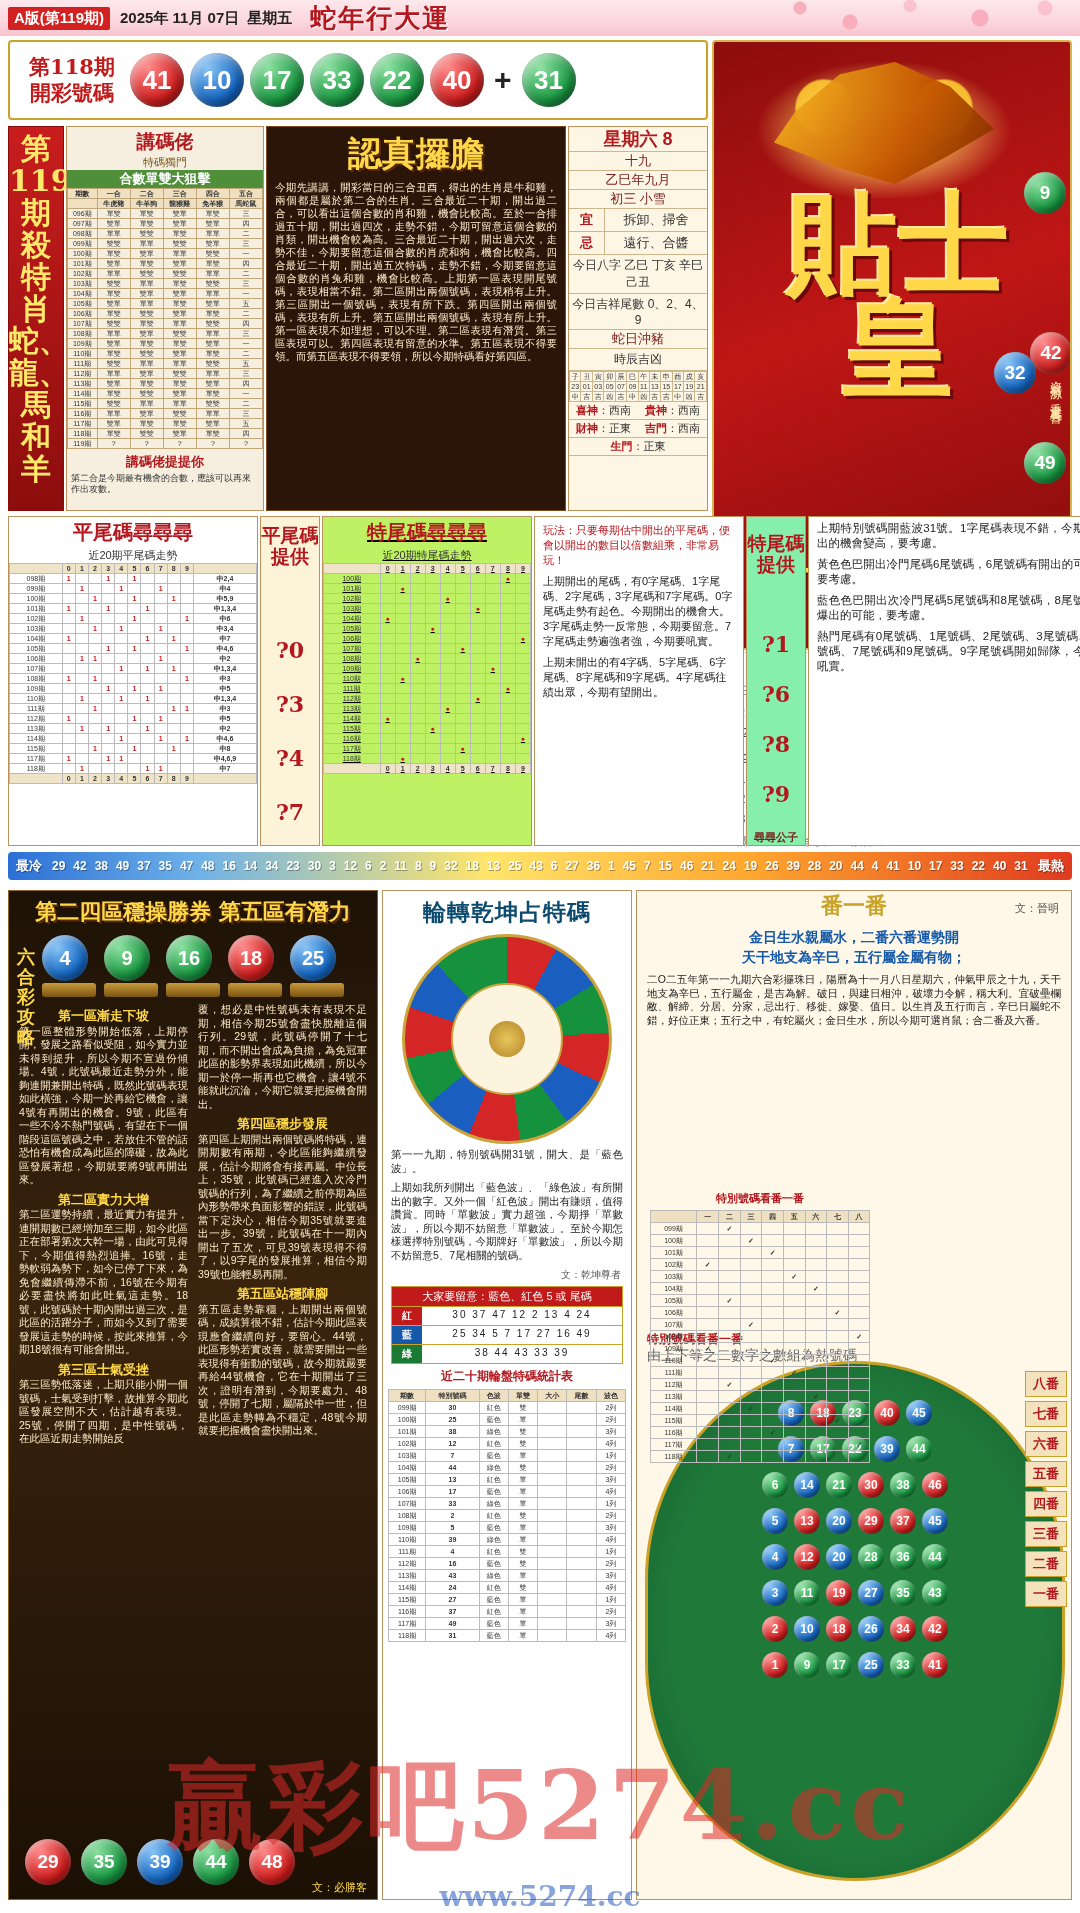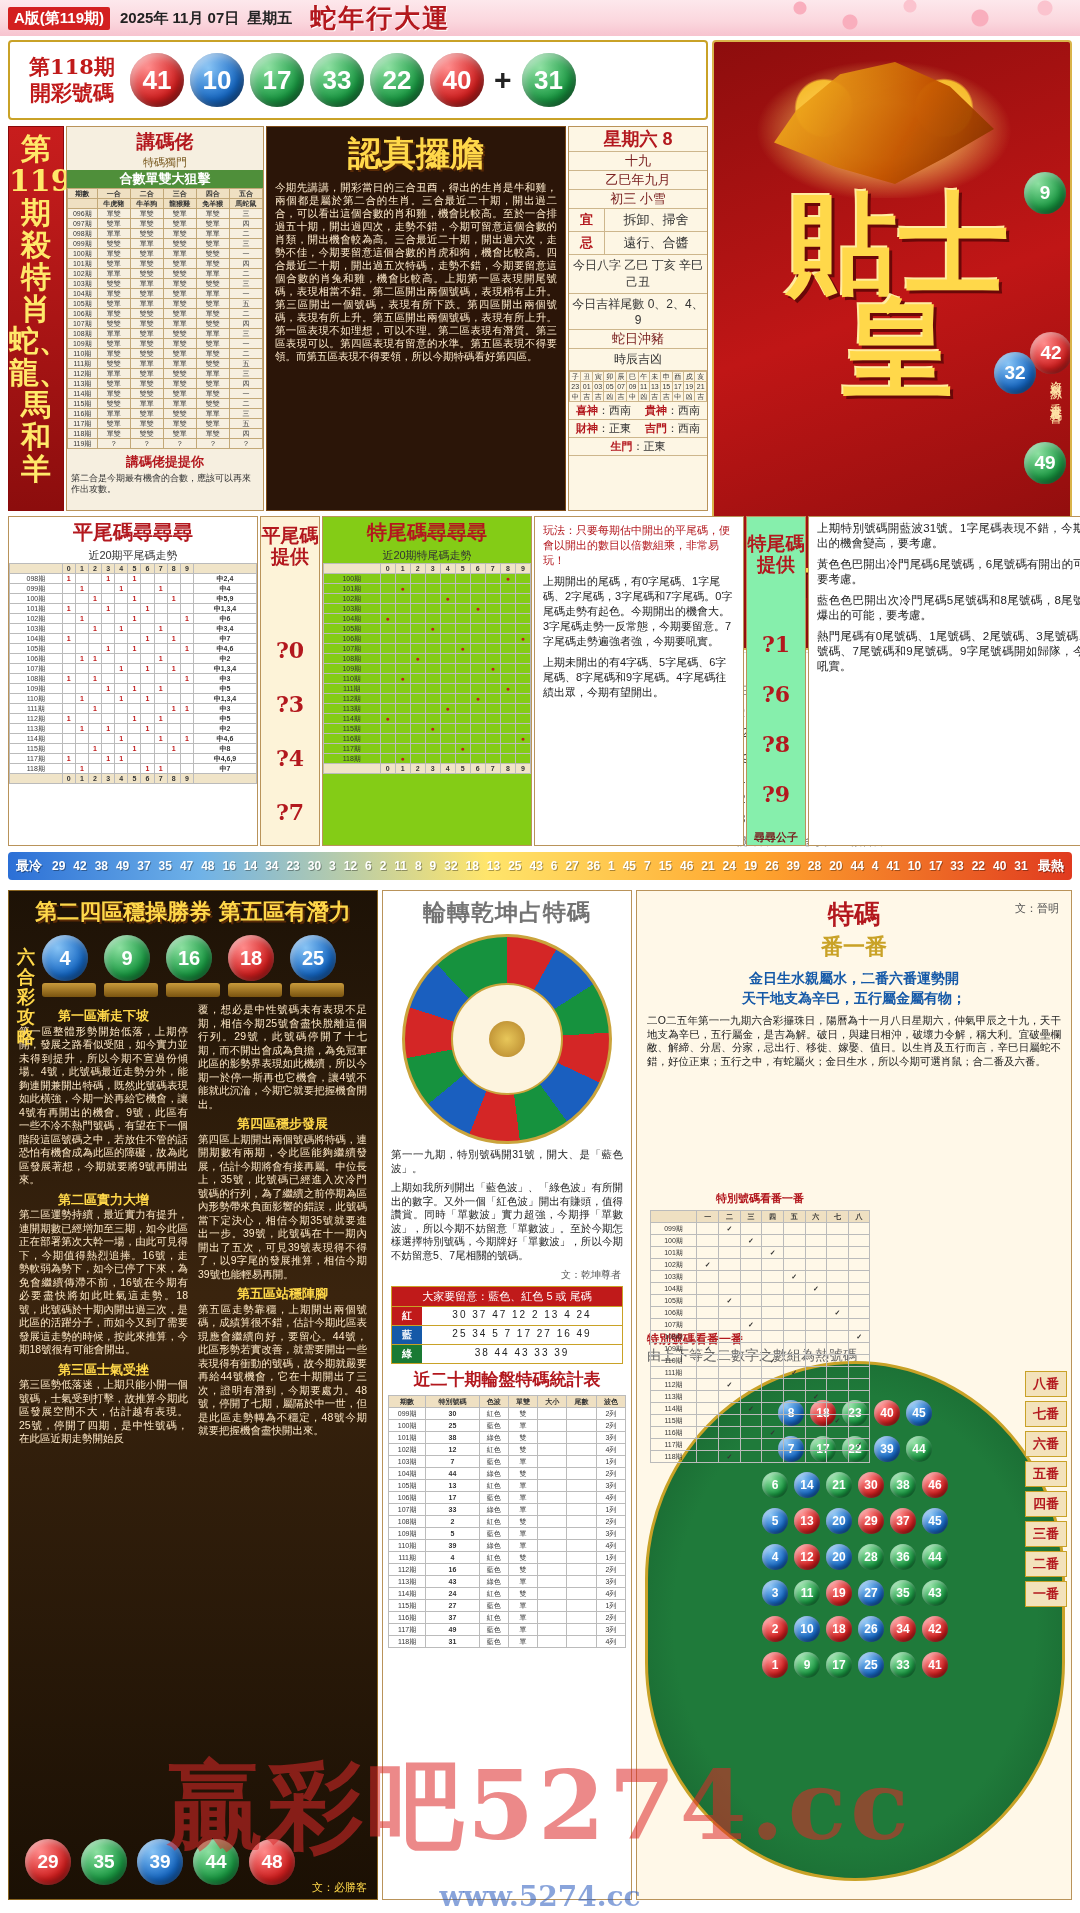--- a/index.html
+++ b/index.html
@@ -164,21 +164,21 @@
   .lucky .c { flex:1; text-align:center; padding:1px 0; color:#333;}
   .lucky .c b { color:#b3181e;}
 
   
   .panelD { position:absolute; left:8px; top:516px; width:250px; height:330px;
      background:#fff; border:1px solid #b9935a; overflow:hidden;}
   .panelE { position:absolute; left:260px; top:516px; width:60px; height:330px;
      background:#fdf3d8; border:1px solid #b9935a; color:#b3181e; font-weight:bold;
      font-size:19px; text-align:center; line-height:21px; padding-top:8px; font-family:"DejaVu Serif",serif;}
   .panelF { position:absolute; left:322px; top:516px; width:210px; height:330px;
-     background:#84cc16; border:1px solid #b9935a; overflow:hidden; }
+     background:#bef264; border:1px solid #b9935a; overflow:hidden;text-decoration:underline; }
   .panelG { position:absolute; left:534px; top:516px; width:210px; height:330px;
      background:#fff; border:1px solid #b9935a; overflow:hidden;}
   .panelH { position:absolute; left:746px; top:516px; width:60px; height:330px;
      background:#86efac; border:1px solid #b9935a; color:#b3181e; font-weight:bold;
      font-size:19px; text-align:center; line-height:21px; padding-top:16px; font-family:"DejaVu Serif",serif;}
   .panelI { position:absolute; left:808px; top:516px; width:309px; height:330px;
      background:#fff; border:1px solid #b9935a; padding:4px 8px; overflow:hidden;}
   .hdr-red { text-align:center; color:#b3181e; font-weight:bold; font-size:20px;
      font-family:"DejaVu Serif", serif; padding:2px 0;}
   .hdr-sub { text-align:center; color:#333; font-size:11px; }
@@ -211,21 +211,21 @@
   .trophy-row { display:flex; justify-content:center; gap:8px; margin-top:6px;}
   .tball { width:46px;height:46px;border-radius:50%; color:#fff; font-weight:bold; font-size:20px;
      display:flex;align-items:center;justify-content:center;
      box-shadow: inset -3px -4px 8px rgba(0,0,0,.35), inset 2px 3px 6px rgba(255,255,255,.5);}
   .pedestal { width:54px; height:14px; background:linear-gradient(180deg,#c89a3b,#7a5410);
      border-radius:3px; margin:2px auto 0;}
   .colL-body { padding:6px 10px; color:#ffe9c7; font-size:10.5px; line-height:13.5px; text-align:justify;}
   .colL-h { color:#ffd84a; font-weight:bold; font-size:13px; text-align:center; margin:6px 0 2px;
      font-family:"DejaVu Serif", serif;}
 
-  .colM-title { text-align:center; color:#737373; font-size:23px; font-weight:bold;
+  .colM-title { text-align:center; color:#0c4a6e; font-size:23px; font-weight:bold;
      font-family:"DejaVu Serif", serif; padding:6px 0 2px; letter-spacing:1px;}
   .wheel { width:210px;height:210px; margin:4px auto; border-radius:50%;
      background:conic-gradient(#d42626 0 8%, #1a5fbf 8% 16%, #16923e 16% 24%, #d42626 24% 32%,
        #1a5fbf 32% 40%, #16923e 40% 48%, #d42626 48% 56%, #1a5fbf 56% 64%, #16923e 64% 72%,
        #d42626 72% 80%, #1a5fbf 80% 88%, #16923e 88% 100%);
      position:relative; border:3px solid #caa43c;}
   .wheel:after{ content:""; position:absolute; inset:46px; background:#fdf4df; border-radius:50%;
      border:2px solid #caa43c;}
   .wheel .hub { position:absolute; inset:84px; background:radial-gradient(circle,#e8c75a,#b4832a);
      border-radius:50%; z-index:2;}
@@ -1452,21 +1452,21 @@
           <div class="legend-row">
             <div class="k blue">藍</div>
             <div class="v">25 34 5 7 17 27 16 49</div>
           </div>
           <div class="legend-row">
             <div class="k green">綠</div>
             <div class="v">38 44 43 33 39</div>
           </div>
         </div>
     </div>
-    <div style="text-align:center;color:#b3181e;font-size:17px;font-weight:bold;">近二十期輪盤特碼統計表</div>
+    <div style="text-align:center;color:#b3181e;font-size:12px;font-weight:bold;">近二十期輪盤特碼統計表</div>
     <table class="smalltbl" id="tblM">
         <tbody>
           <tr>
             <th>期數</th>
             <th>特別號碼</th>
             <th>色波</th>
             <th>單雙</th>
             <th>大小</th>
             <th>尾數</th>
             <th>波色</th>
@@ -1649,21 +1649,20 @@
             <td>單</td>
             <td></td>
             <td></td>
             <td>4列</td>
           </tr>
         </tbody>
       </table>
   </div>
 
   <div class="colR">
-    <div class="colR-title">特碼</div>
     <div class="colR-sub">番一番</div>
     <div style="position:absolute;right:12px;top:10px;font-size:11px;color:#555;">文：晉明</div>
     <div class="colR-poem" id="colR-poem">
         <div>金日生水親屬水，二番六番運勢開</div>
         <div>天干地支為辛巳，五行屬金屬有物；</div>
       </div>
     <p>二O二五年第一一九期六合彩攞珠日，陽曆為十一月八日星期六，仲氣甲辰之十九，天干地支為辛巳，五行屬金，是吉為解。破日，與建日相沖，破壞力令解，稱大利。宜破壘欄敝、解締、分居、分家，忌出行、移徙、嫁娶、值日。以生肖及五行而言，辛巳日屬蛇不錯，好位正東；五行之中，有蛇屬火；金日生水，所以今期可選肖鼠；合二番及六番。</p>
 
     <div style="position:absolute;left:10px;top:440px;font-size:12px;color:#b3181e;font-weight:bold;">特別號碼看番一番</div>
     <div style="position:absolute;left:10px;top:456px;font-size:14px;color:#666;">由上下等之二數字之數組為熱號碼</div>

